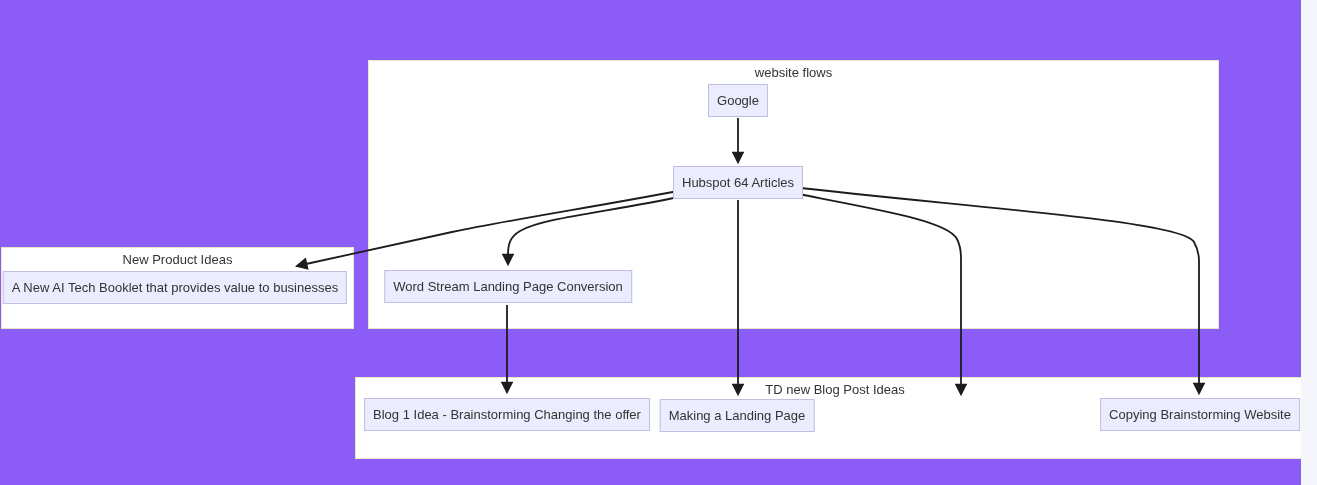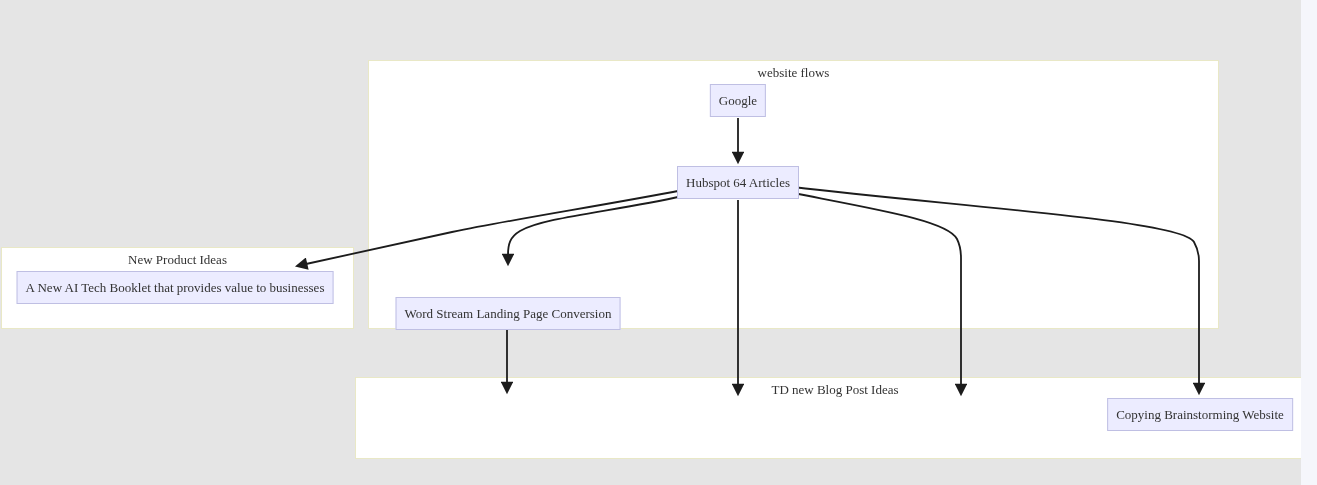--- a/index.html
+++ b/index.html
@@ -4,22 +4,22 @@
 <style>
   html, body {
     margin: 0;
     padding: 0;
     background: #f5f6fb;
   }
   .canvas {
     position: relative;
     width: 1301px;
     height: 485px;
-    background: #e5e5e5;
-    font-family: Liberation Serif, serif;
+    background: #8b5cf6;
+    font-family: Liberation Sans, sans-serif;
     overflow: hidden;
   }
   .cluster {
     position: absolute;
     background: #ffffff;
     border: 1px solid #e9e8c6;
     z-index: 0;
   }
   .cluster-label {
     position: absolute;
@@ -58,21 +58,21 @@
     display: flex;
     align-items: center;
     justify-content: center;
     white-space: nowrap;
     z-index: 3;
     box-sizing: border-box;
   }
   #node-google     { left: 738px;  top: 84px;  min-width: 49px; }
   #node-hubspot    { left: 738px;  top: 166px; }
   #node-booklet    { left: 175px;  top: 271px; align-items: center; }
-  #node-wordstream { left: 508px;  top: 270px; margin-top: 27px; }
+  #node-wordstream { left: 508px;  top: 270px; }
   #node-blog1      { left: 507px;  top: 398px; }
   #node-making     { left: 737px;  top: 399px; }
   #node-optimal    { left: 961px;  top: 399px; }
   #node-copying    { left: 1200px; top: 398px; }
 </style>
 </head>
 <body>
 
 <div class="canvas">
 
@@ -106,17 +106,23 @@
   </div>
   <div class="node" id="node-hubspot">
     <span>Hubspot 64 Articles</span>
   </div>
   <div class="node" id="node-booklet">
     <span>A New AI Tech Booklet that provides value to businesses</span>
   </div>
   <div class="node" id="node-wordstream">
     <span>Word Stream Landing Page Conversion</span>
   </div>
+  <div class="node" id="node-blog1">
+    <span>Blog 1 Idea - Brainstorming Changing the offer</span>
+  </div>
+  <div class="node" id="node-making">
+    <span>Making a Landing Page</span>
+  </div>
   <div class="node" id="node-copying">
     <span>Copying Brainstorming Website</span>
   </div>
 
 </div>
 
 </body></html>

